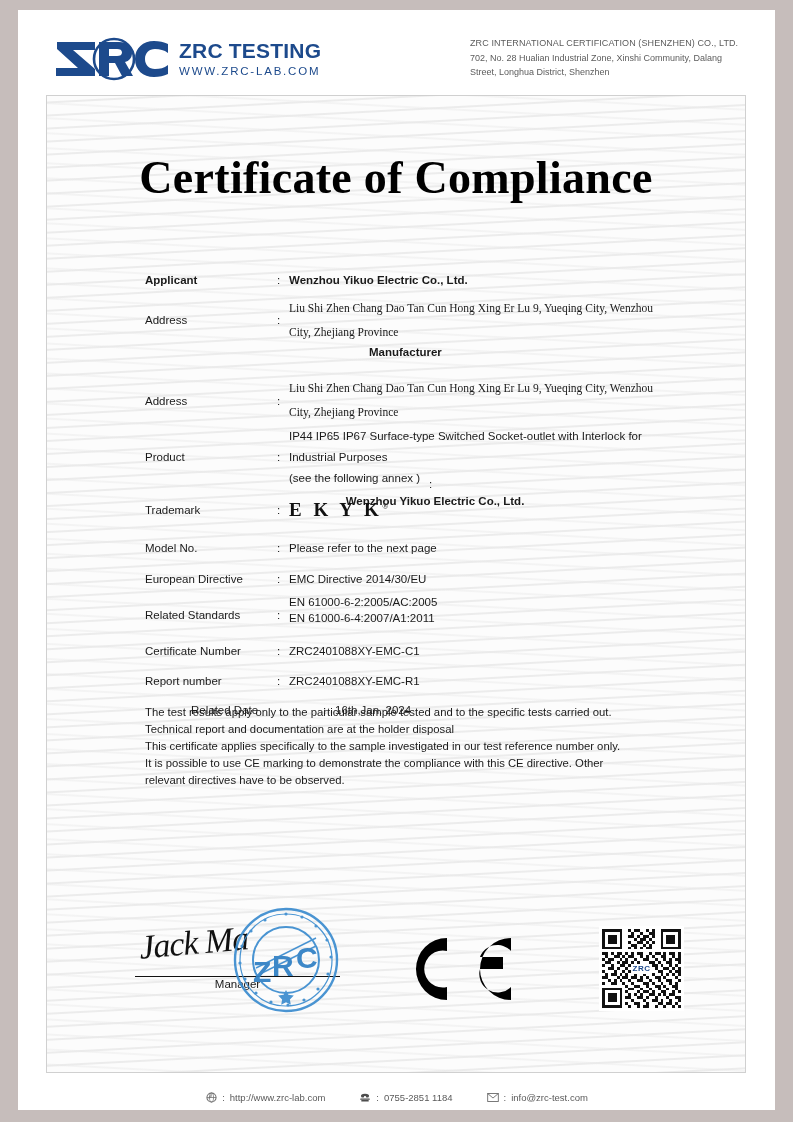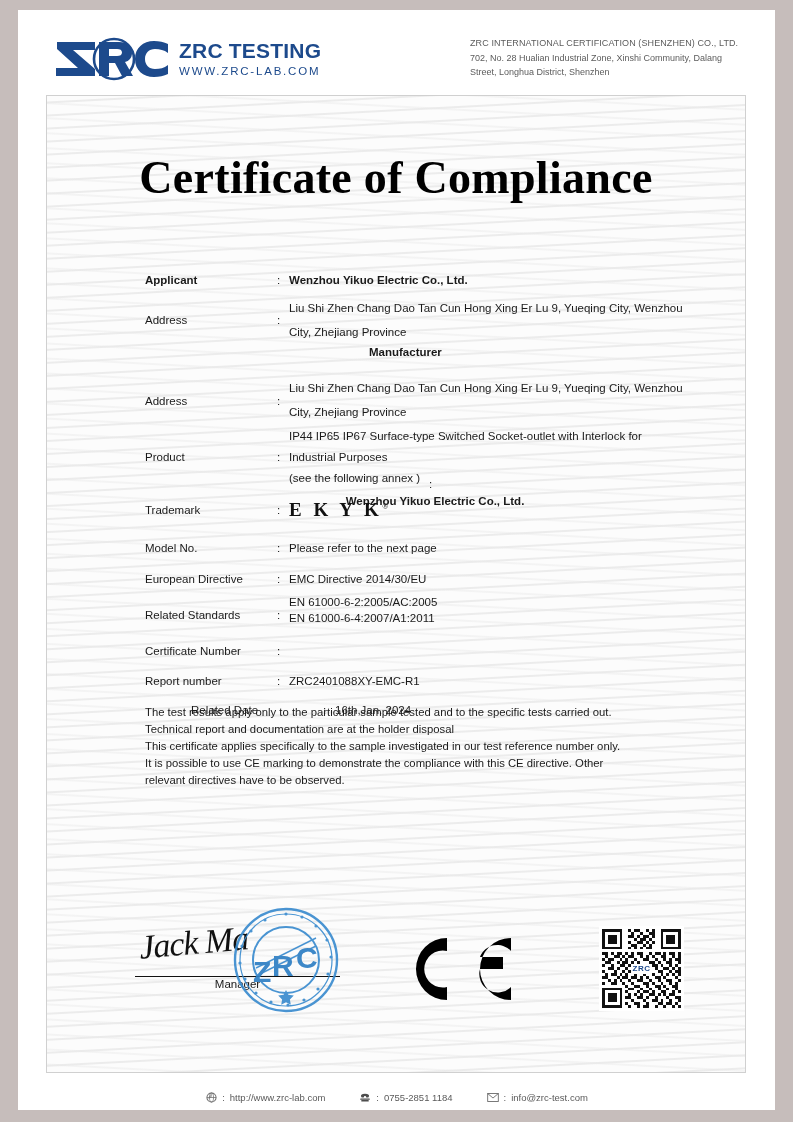--- a/index.html
+++ b/index.html
@@ -192,21 +192,21 @@
   .row.r-address1 .row-label,
   .row.r-address2 .row-label,
   .row.r-product  .row-label,
   .row.r-standards .row-label { align-self: center; }
   .row.r-address1 .row-colon,
   .row.r-address2 .row-colon,
   .row.r-product  .row-colon,
   .row.r-standards .row-colon { align-self: center; }
 
   .row.r-address1 .row-value,
-  .row.r-address2 .row-value { line-height: 24px; }
+  .row.r-address2 .row-value { line-height: 24px; font-family: Liberation Serif, serif; }
   .row.r-product .row-value  { line-height: 21px; }
   .row.r-standards .row-value { line-height: 16px; }
 
   .trademark-text {
     font-family: "Liberation Serif", "DejaVu Serif", serif;
     font-weight: bold;
     font-size: 19px;
     letter-spacing: 3.5px;
     color: #111;
     position: relative;
@@ -457,20 +457,23 @@
             <div class="row-colon">:</div>
             <div class="row-value">
               <span class="vline">EN 61000-6-2:2005/AC:2005</span>
               <span class="vline">EN 61000-6-4:2007/A1:2011</span>
             </div>
           </div>
 
           <div class="row r-certnum">
             <div class="row-label">Certificate Number</div>
             <div class="row-colon">:</div>
+            <div class="row-value">
+              <span class="vline">ZRC2401088XY-EMC-C1</span>
+            </div>
           </div>
 
           <div class="row r-reportnum">
             <div class="row-label">Report number</div>
             <div class="row-colon">:</div>
             <div class="row-value">
               <span class="vline">ZRC2401088XY-EMC-R1</span>
             </div>
           </div>
 

